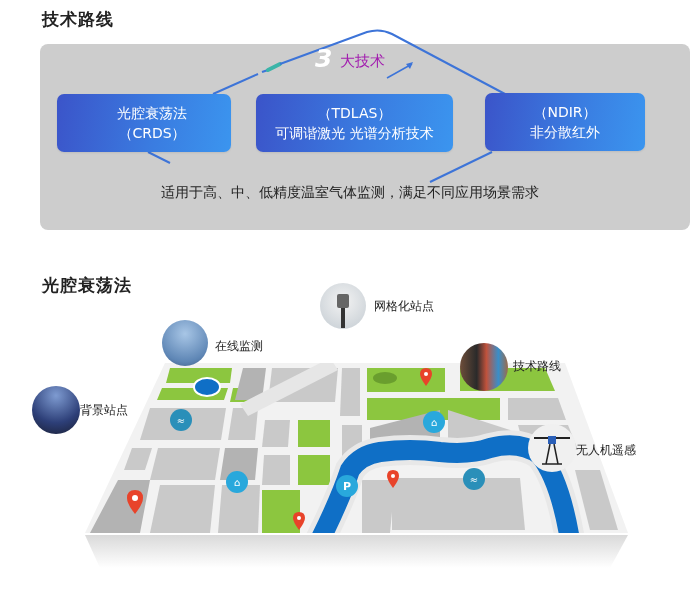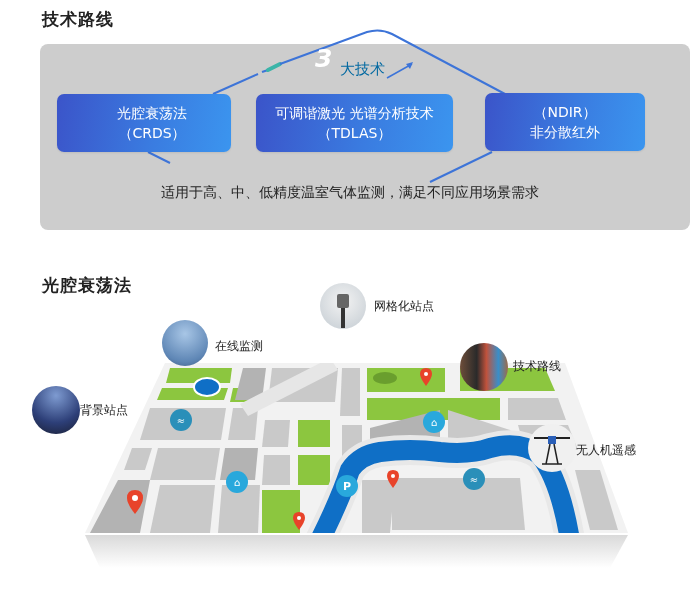--- a/index.html
+++ b/index.html
@@ -6,21 +6,21 @@
   body{width:700px;height:595px;position:relative;overflow:hidden;font-family:"DejaVu Sans","Liberation Sans",sans-serif;color:#333;}
   .h-title{position:absolute;left:42px;font-size:17px;font-weight:bold;color:#222;letter-spacing:1px;}
   #t1{top:8px;}
   #t2{top:274px;}
   .panel{position:absolute;left:40px;top:44px;width:650px;height:186px;background:#cdcdcd;border-radius:8px;}
   .tech-box{position:absolute;height:58px;border-radius:7px;background:linear-gradient(100deg,#3b54c9 0%,#3a7be0 55%,#3b95ef 100%);color:#fff;text-align:center;font-size:14px;line-height:20px;display:flex;flex-direction:column;justify-content:center;box-shadow:0 1px 2px rgba(0,0,0,.08);}
   #box1{left:57px;top:94px;width:158px;padding-left:16px;}
   #box2{left:256px;top:94px;width:197px;}
   #box3{left:485px;top:93px;width:160px;}
   .big3{position:absolute;left:315px;top:44px;color:#fff;font-size:25px;font-weight:bold;font-style:italic;}
-  .big3-label{position:absolute;left:340px;top:60px;color:#0369a1;font-size:15px;}
+  .big3-label{position:absolute;left:340px;top:52px;color:#a21caf;font-size:15px;}
   .summary{position:absolute;left:0;width:700px;top:184px;text-align:center;font-size:14px;color:#222;}
   svg.lines{position:absolute;left:0;top:0;}
   .scene-label{position:absolute;font-size:12px;color:#222;white-space:nowrap;}
   .photo{position:absolute;border-radius:50%;overflow:hidden;}
 </style>
 </head>
 <body>
 
 <div id="t1" class="h-title">技术路线</div>
 
@@ -41,22 +41,22 @@
 </svg>
 
 <div class="big3">3</div>
 <div class="big3-label">大技术</div>
 
 <div id="box1" class="tech-box">
   <span>光腔衰荡法</span>
   <span>（CRDS）</span>
 </div>
 <div id="box2" class="tech-box">
+  <span>（TDLAS）</span>
   <span>可调谐激光 光谱分析技术</span>
-  <span>（TDLAS）</span>
 </div>
 <div id="box3" class="tech-box">
   <span>（NDIR）</span>
   <span>非分散红外</span>
 </div>
 
 <div class="summary">适用于高、中、低精度温室气体监测，满足不同应用场景需求</div>
 
 <div id="t2" class="h-title">光腔衰荡法</div>
 

